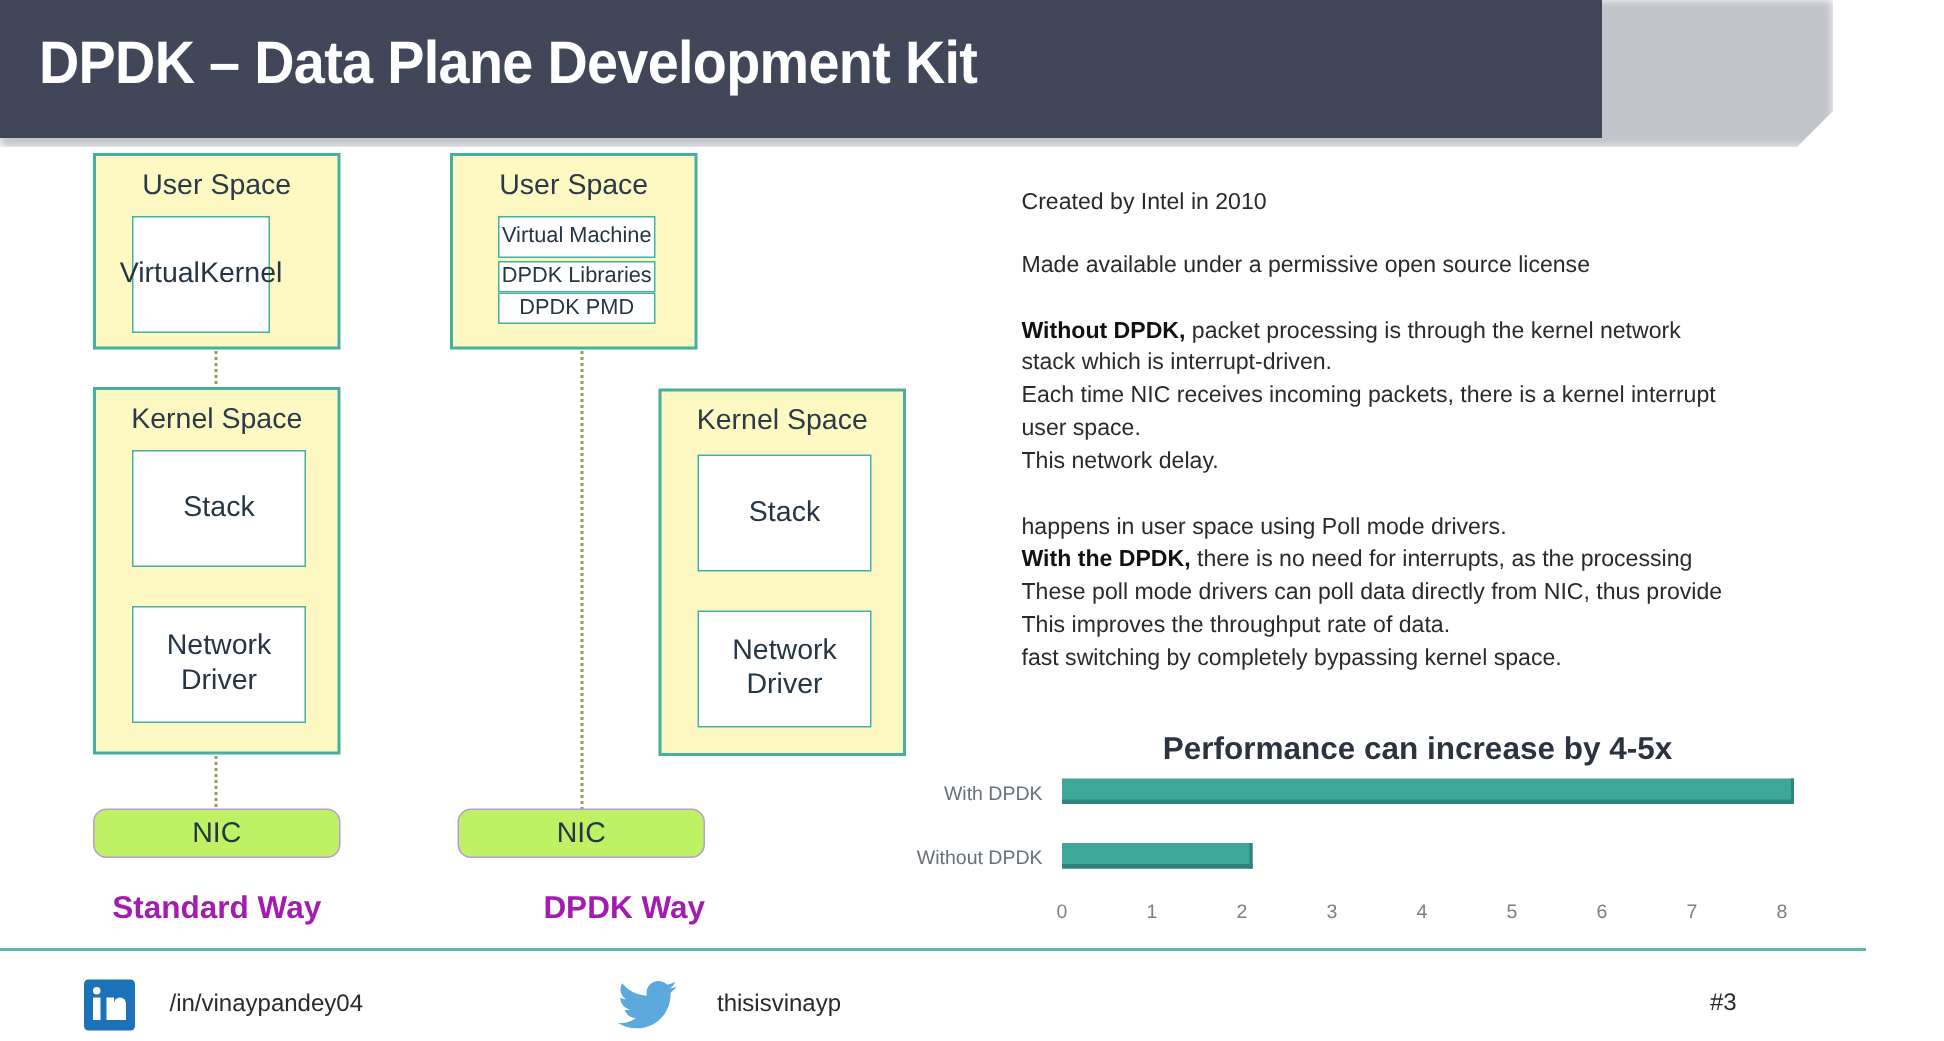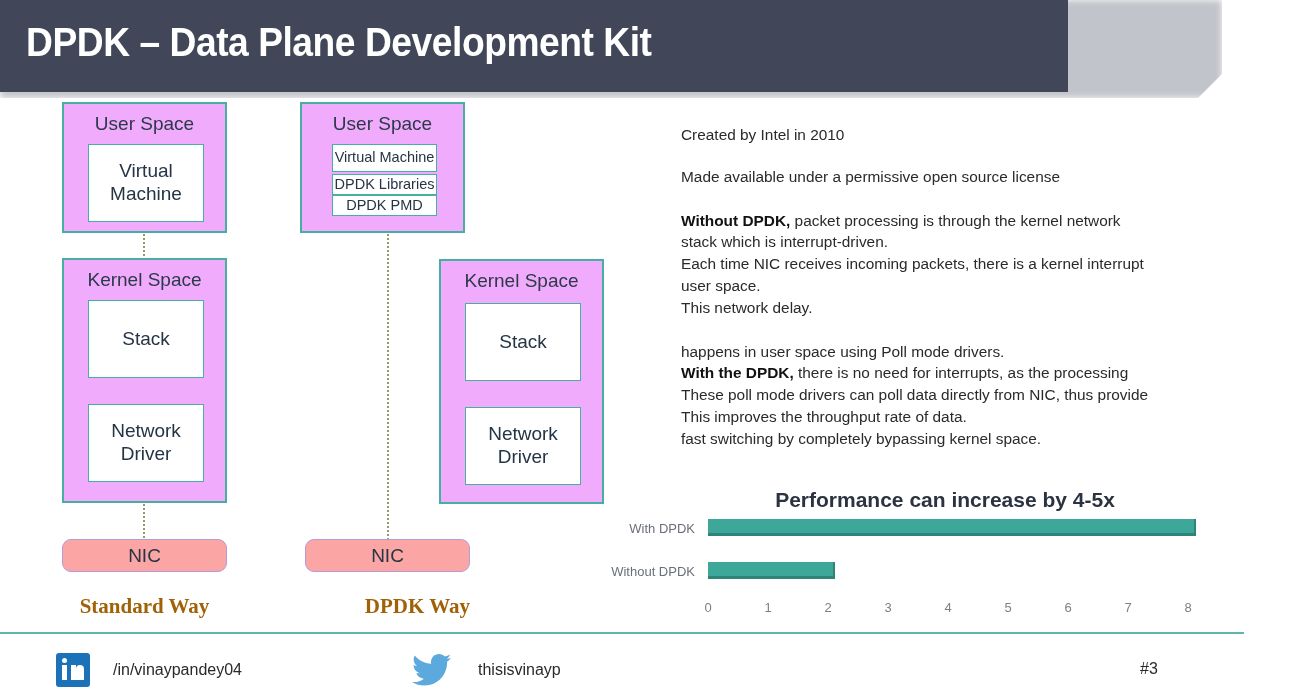--- a/index.html
+++ b/index.html
@@ -32,21 +32,21 @@
     letter-spacing:-0.5px;
     font-family:"Liberation Sans", sans-serif;
     transform:scaleX(.93);transform-origin:left center;
     white-space:nowrap;
   }
 
   
   .outer-box{
     position:absolute;
     border:2.5px solid #45AFA2;
-    background:#f0abfc;
+    background:#fef9c3;
     box-sizing:border-box;
   }
   .outer-label{
     position:absolute;left:0;right:0;top:9px;
     text-align:center;
     font-size:19px;color:#2b3a48;
     font-family:"Liberation Sans", sans-serif;
   }
   .inner-box{
     position:absolute;
@@ -57,31 +57,31 @@
     text-align:center;
     color:#253545;
     font-size:19px;line-height:1.2;
     font-family:"Liberation Sans", sans-serif;
   }
   .inner-box.small{font-size:14.5px;}
   .nic-box{
     position:absolute;
     border:1.8px solid #b89bd6;
     border-radius:9px;
-    background:#fca5a5;
+    background:#bef264;
     box-sizing:border-box;
     display:flex;align-items:center;justify-content:center;
     color:#253545;font-size:19px;
     font-family:"Liberation Sans", sans-serif;
   }
   .way-label{
     position:absolute;
     text-align:center;
-    font-size:21px;font-weight:bold;color:#a16207;
-    font-family:Liberation Serif, serif;
+    font-size:21px;font-weight:bold;color:#a21caf;
+    font-family:Liberation Sans, sans-serif;
   }
   .dotted{
     position:absolute;
     width:0;
     border-left:2.2px dotted #9a9a5e;
   }
 
   
   #text-col{
     position:absolute;left:681px;top:124px;width:515px;
@@ -165,23 +165,23 @@
 </div>
 
 <div>
 
   <div class="dotted" style="left:143px;top:218px;height:62px;"></div>
   <div class="dotted" style="left:143px;top:378px;height:28px;"></div>
   <div class="dotted" style="left:143px;top:473px;height:68px;"></div>
 
   <div class="outer-box" style="left:62px;top:102px;width:165px;height:131px;">
     <div class="outer-label">User Space</div>
-    <div class="inner-box" style="left:24px;top:40px;width:116px;height:78px;flex-direction:column;">
+    <div class="inner-box" style="left:24px;top:40px;width:92px;height:78px;flex-direction:row;">
       <span>Virtual</span>
-      <span>Machine</span>
+      <span>Kernel</span>
     </div>
   </div>
 
   <div class="outer-box" style="left:62px;top:258px;width:165px;height:245px;">
     <div class="outer-label">Kernel Space</div>
     <div class="inner-box" style="left:24px;top:40px;width:116px;height:78px;">
       <span>Stack</span>
     </div>
     <div class="inner-box" style="left:24px;top:144px;width:116px;height:78px;flex-direction:column;">
       <span>Network</span>

